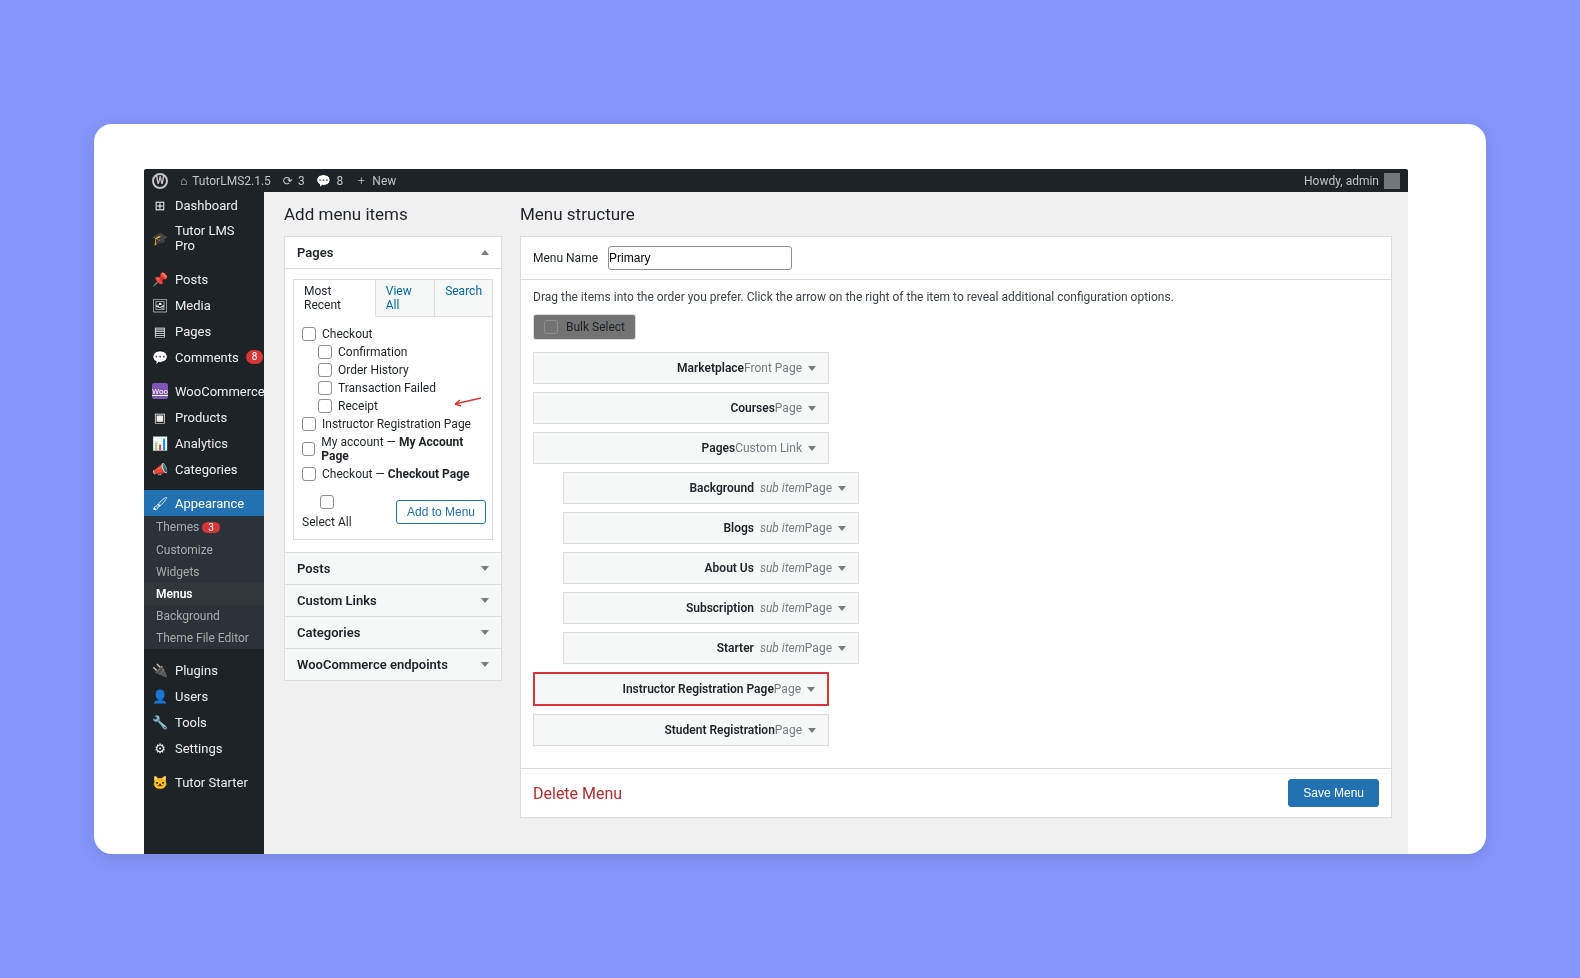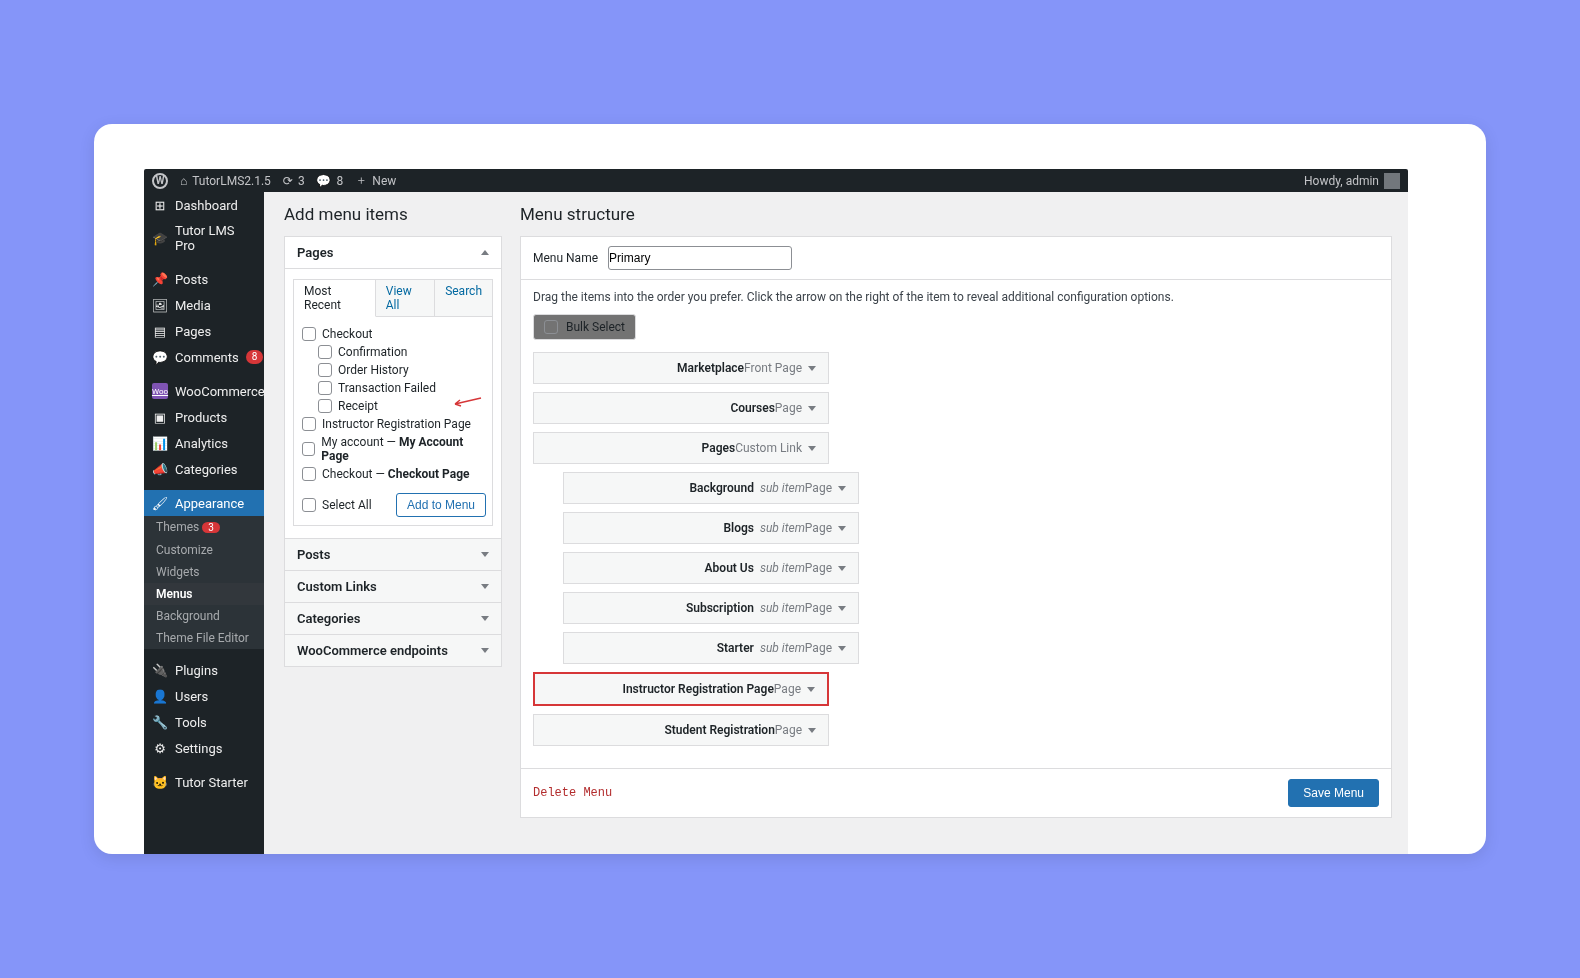--- a/index.html
+++ b/index.html
@@ -119,21 +119,21 @@
   .menu-item.highlighted { border:2px solid #d63638; }
   .menu-item .name { font-weight:600; }
   .menu-item .subtag { font-style:italic; color:#787c82; font-weight:400; margin-left:6px;}
   .menu-item .type { color:#787c82; display:flex; align-items:center; gap:6px;}
   .caret-down { width:0;height:0;border-left:4px solid transparent;border-right:4px solid transparent;border-top:5px solid #787c82;}
   .caret-up { width:0;height:0;border-left:4px solid transparent;border-right:4px solid transparent;border-bottom:5px solid #787c82;}
   .struct-foot {
     border:1px solid #dcdcde; border-top:none; background:#fff;
     padding:10px 12px; display:flex; justify-content:space-between; align-items:center;
   }
-  .delete-link { color:#b32d2e; font-size:12px; cursor:pointer;font-family:Liberation Mono, monospace; }
+  .delete-link { color:#b32d2e; font-size:16px; cursor:pointer; }
   .btn-primary {
     background:#2271b1; color:#fff; border:1px solid #2271b1;
     padding:6px 14px; font-size:12px; border-radius:3px; cursor:pointer;
   }
   .arrow-annot {
     position:absolute; width:30px; height:12px; pointer-events:none;
   }
   .arrow-annot svg { width:100%; height:100%; }
 </style>
 </head>
@@ -293,21 +293,21 @@
                   </label>
                 <label>
                     <input type="checkbox" style="">
                     <span><span>My account — </span><b>My Account Page</b></span>
                   </label>
                 <label>
                     <input type="checkbox" style="">
                     <span><span>Checkout — </span><b>Checkout Page</b></span>
                   </label>
                 <div class="acc-footer">
-                  <label style="display:flex;gap:6px;align-items:center;">
+                  <label style="display:flex;gap:6px;align-items:center;flex-direction:column;">
                       <input type="checkbox" style="">
                       <span>Select All</span>
                     </label>
                   <button class="btn-sec">Add to Menu</button>
                 </div>
               </div>
               <div class="arrow-annot" style="left:168px; top:126px;">
                 <svg viewBox="0 0 30 12">
                     <path d="M28 3 L2 9 M2 9 L7 5 M2 9 L8 11" stroke="#d63638" stroke-width="1.5" fill="none"></path>
                   </svg>

